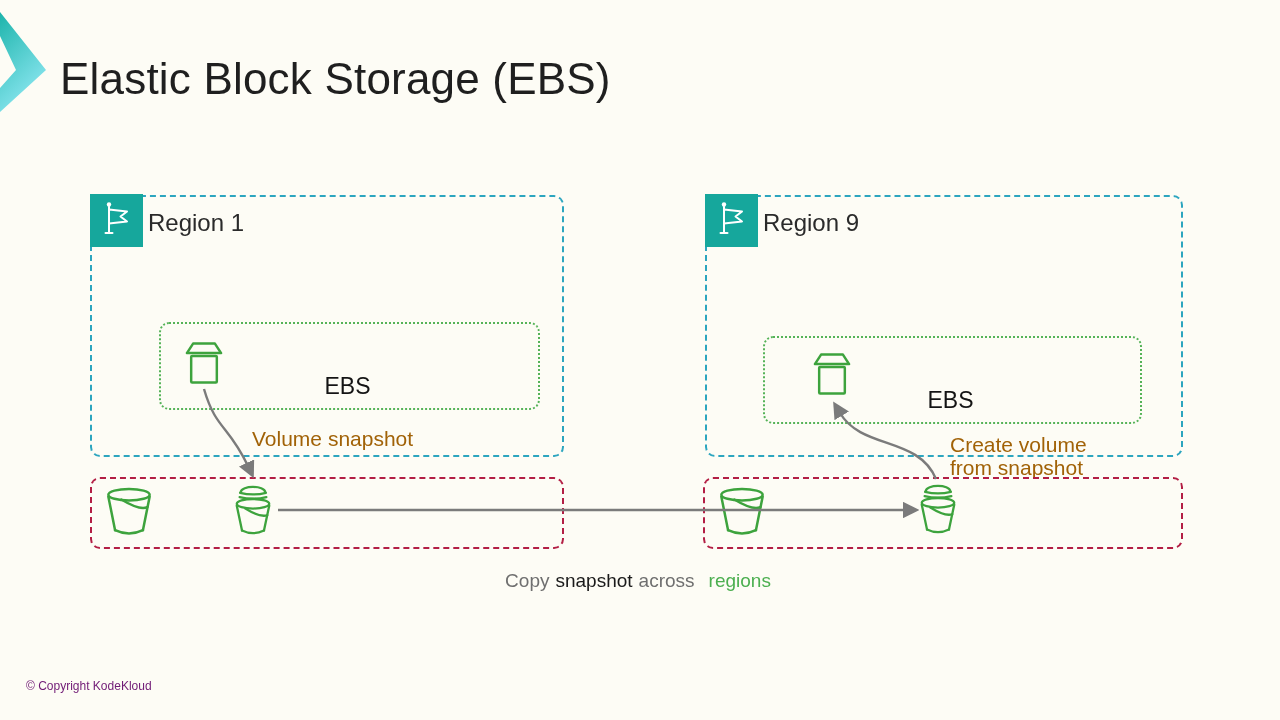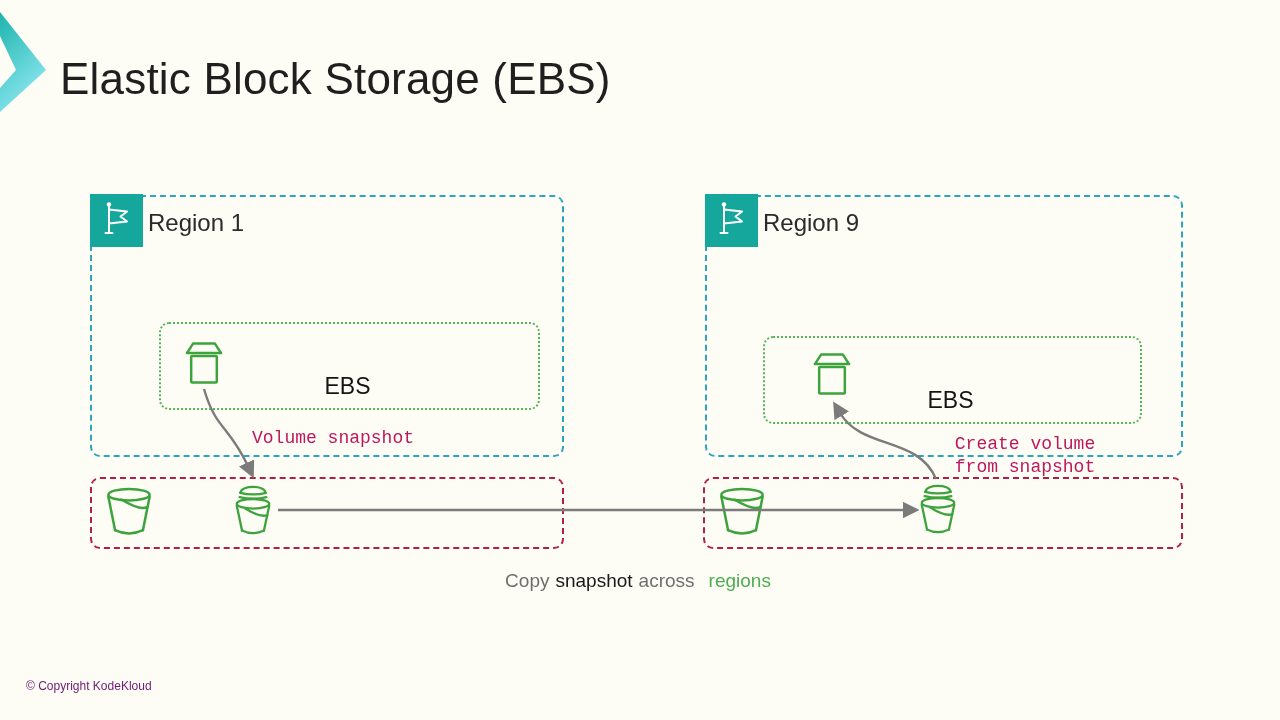--- a/index.html
+++ b/index.html
@@ -52,24 +52,24 @@
   }
   #region1-ebs-label{left:159px;top:373px;width:377px;}
   #region2-ebs-label{left:763px;top:387px;width:375px;}
 
   .volume-icon{z-index:4;}
   #region1-volume{left:185px;top:340px;width:38px;height:47px;}
   #region2-volume{left:813px;top:351px;width:38px;height:47px;}
 
   
   .flow-label{
-    font-size:18px;color:#be185d;line-height:23px;font-family:Liberation Mono, monospace;
+    font-size:21px;color:#a16207;line-height:23px;
   }
   #volume-snapshot-label{left:252px;top:427px;white-space:nowrap;}
-  #create-volume-label{left:950px;top:433px;width:150px;text-align:center;}
+  #create-volume-label{left:950px;top:433px;width:150px;text-align:left;}
 
   
   .bucket-zone{
     border:2.5px dashed #B31E44;border-radius:10px;
   }
   #zone1-box{left:90px;top:477px;width:470px;height:68px;}
   #zone2-box{left:703px;top:477px;width:476px;height:68px;}
 
   .bucket-icon{z-index:4;}
   #zone1-bucket{left:105px;top:486px;width:48px;height:52px;}

